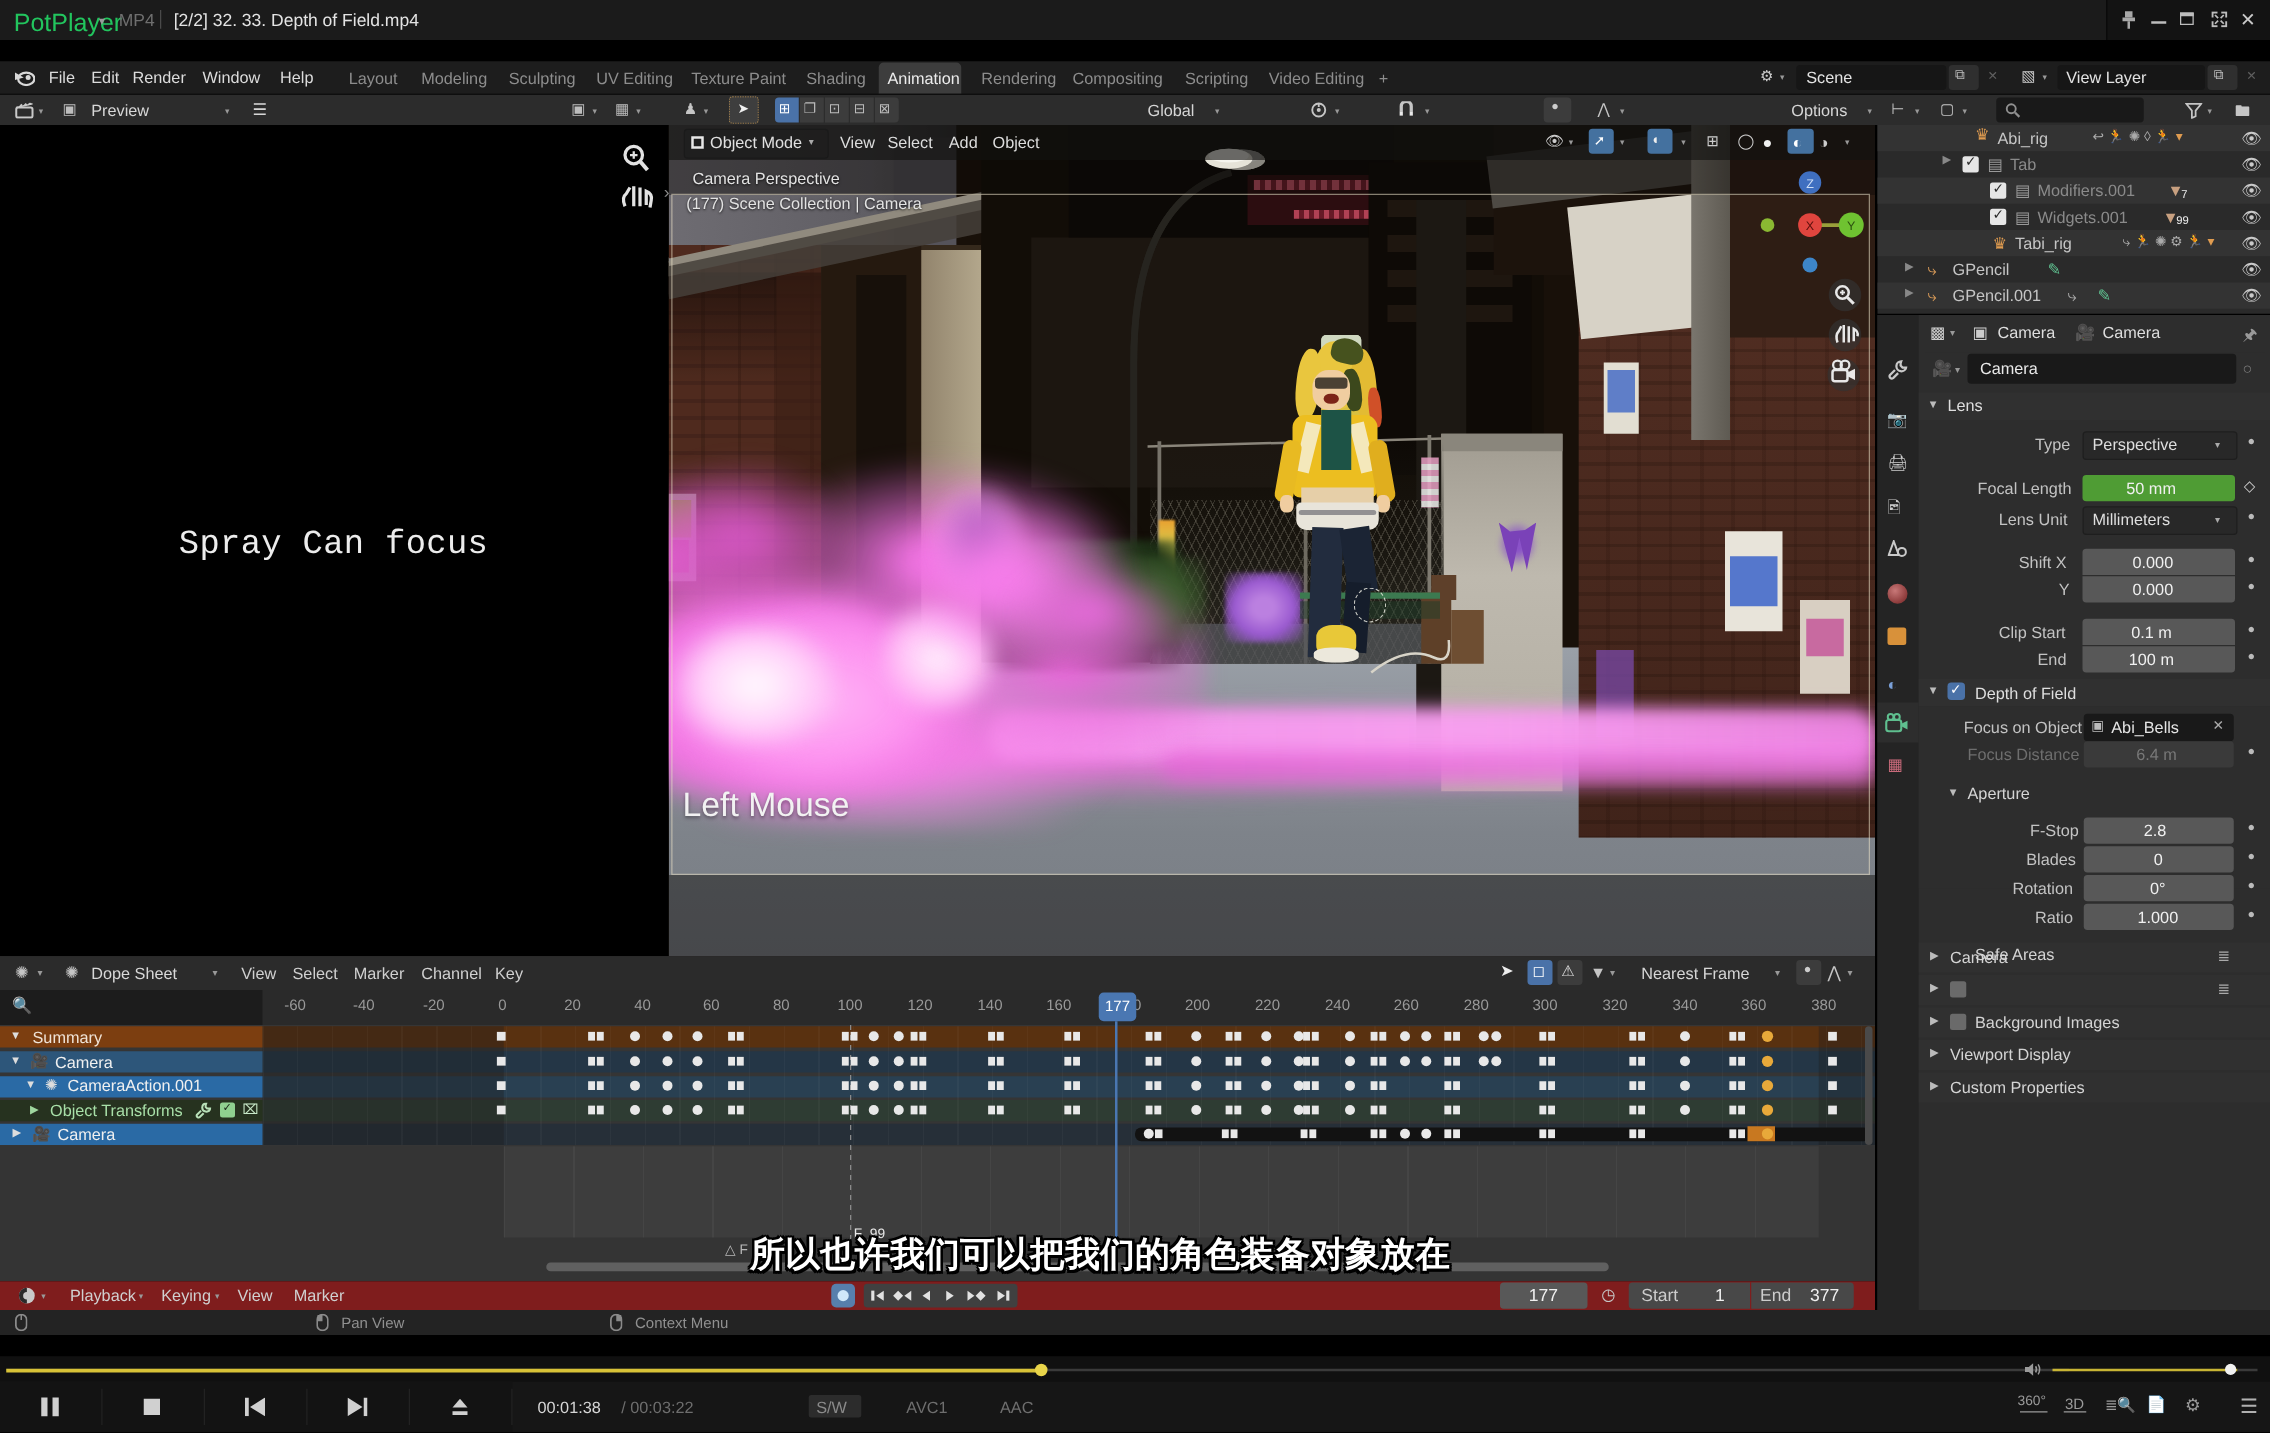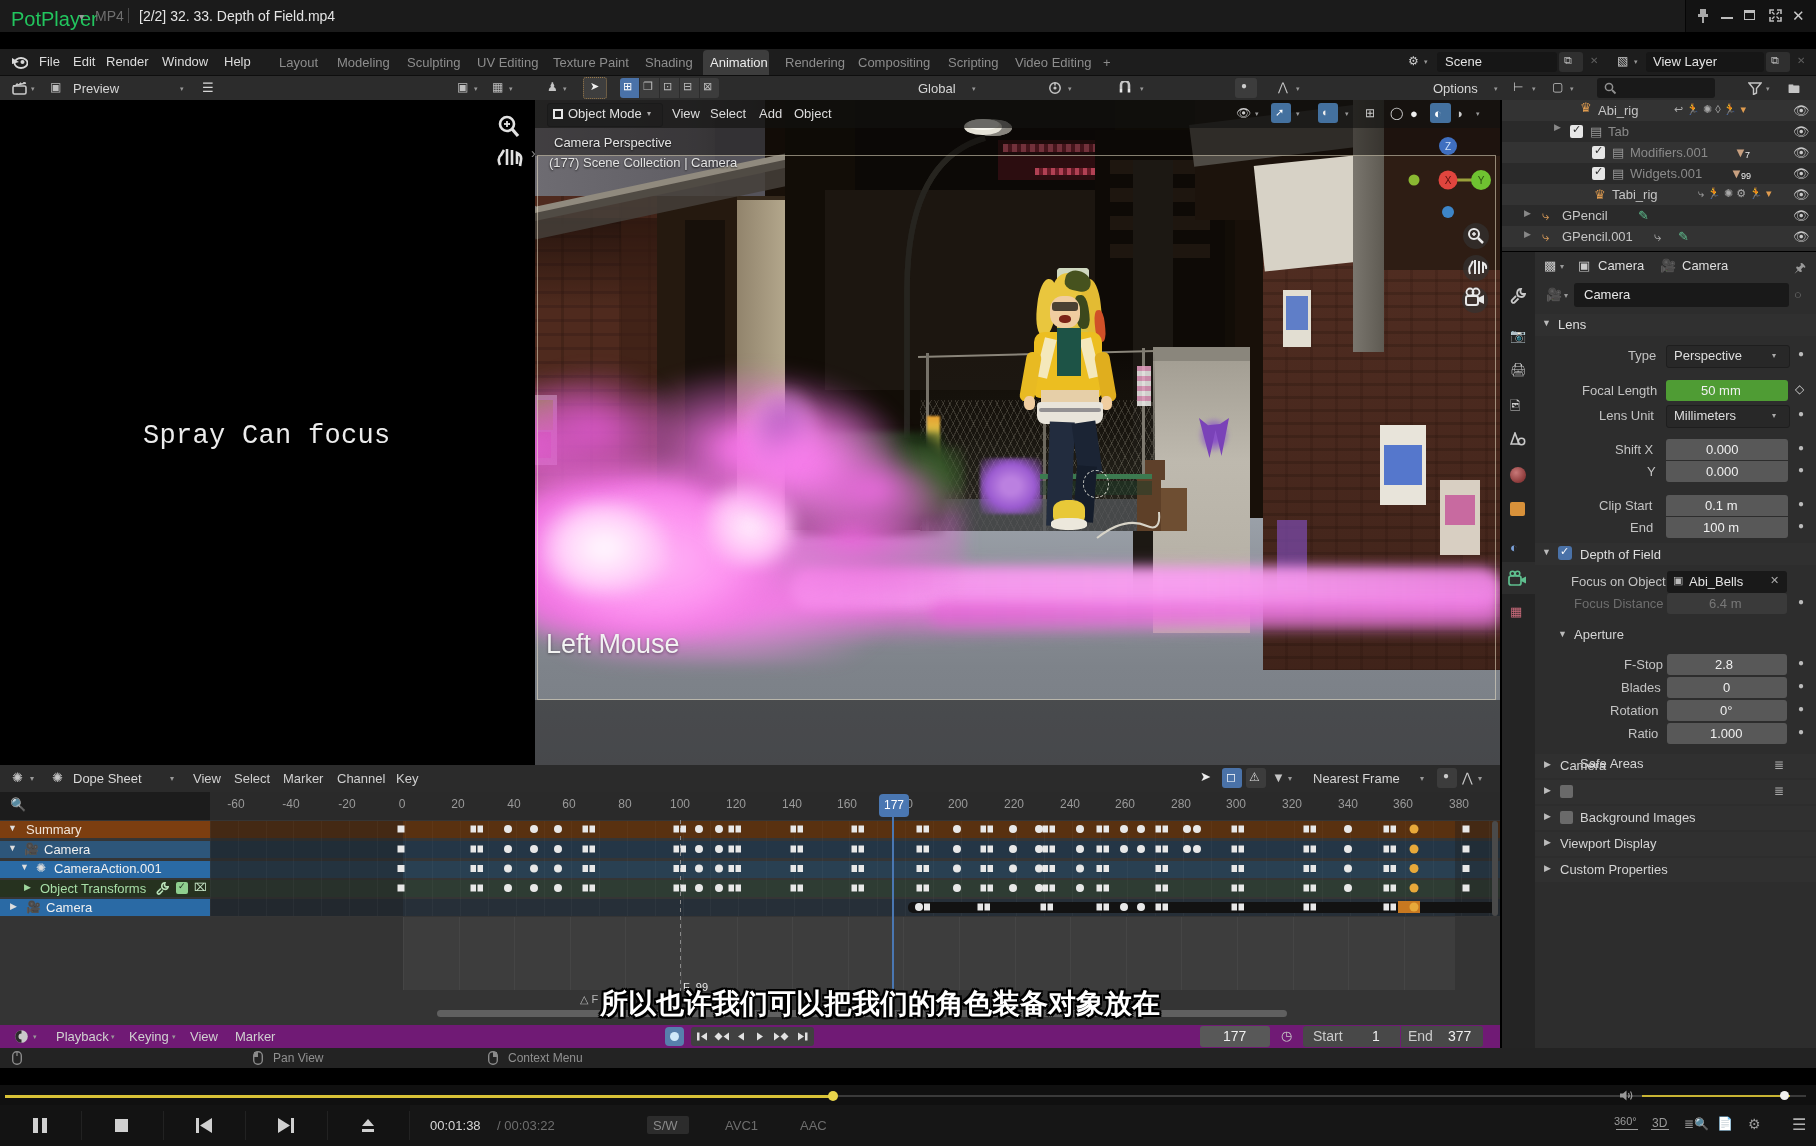--- a/index.html
+++ b/index.html
@@ -873,21 +873,21 @@
   </svg>
 
   <div class="tx" style="left:683px;top:216px;font-size:11px;color:#e8e8e8;">F_99</div>
   <div class="tx" style="left:580px;top:228px;font-size:11px;color:#b8b8b8;">△ F</div>
 
   <div class="abs" style="left:437px;top:245px;width:850px;height:7px;background:#606060;border-radius:3.5px;"></div>
 
   <div class="abs" style="left:1492px;top:56px;width:6px;height:95px;background:#4a4a4a;border-radius:3px;"></div>
 </div>
 
-<div id="playrow" class="abs" style="left:0;top:1025px;width:1500px;height:23px;background:#701a75;font-size:14px;color:#d0d0d0;">
+<div id="playrow" class="abs" style="left:0;top:1025px;width:1500px;height:23px;background:#7f1d1d;font-size:14px;color:#d0d0d0;">
   <svg class="abs" style="left:14px;top:4px;" width="15" height="15" viewBox="0 0 15 15">
         <circle cx="7.5" cy="7.5" r="6.3" fill="#c9c9c9"></circle>
         <path d="M7.5 1.2 A6.3 6.3 0 0 0 7.5 13.8 L7.5 10.5 A3 3 0 0 1 7.5 4.5 z" fill="#2b2b2b"></path>
       </svg>
   <div class="tx" style="left:33px;top:8px;font-size:7px;color:#999;">▾</div>
   <div class="tx" style="left:56px;top:4px;font-size:13px;">Playback</div>
   <div class="tx" style="left:111px;top:8px;font-size:7px;color:#999;">▾</div>
   <div class="tx" style="left:129px;top:4px;font-size:13px;">Keying</div>
   <div class="tx" style="left:172px;top:8px;font-size:7px;color:#999;">▾</div>
   <div class="tx" style="left:190px;top:4px;font-size:13px;">View</div>

